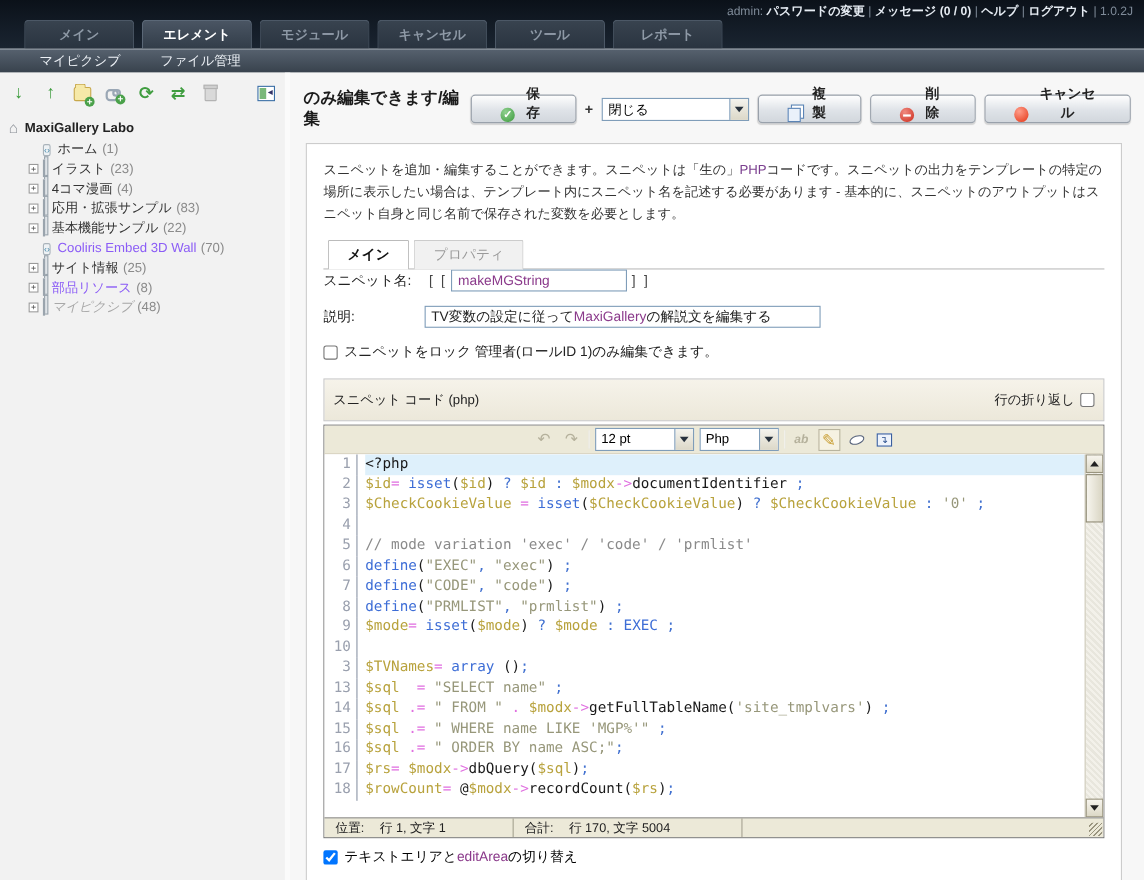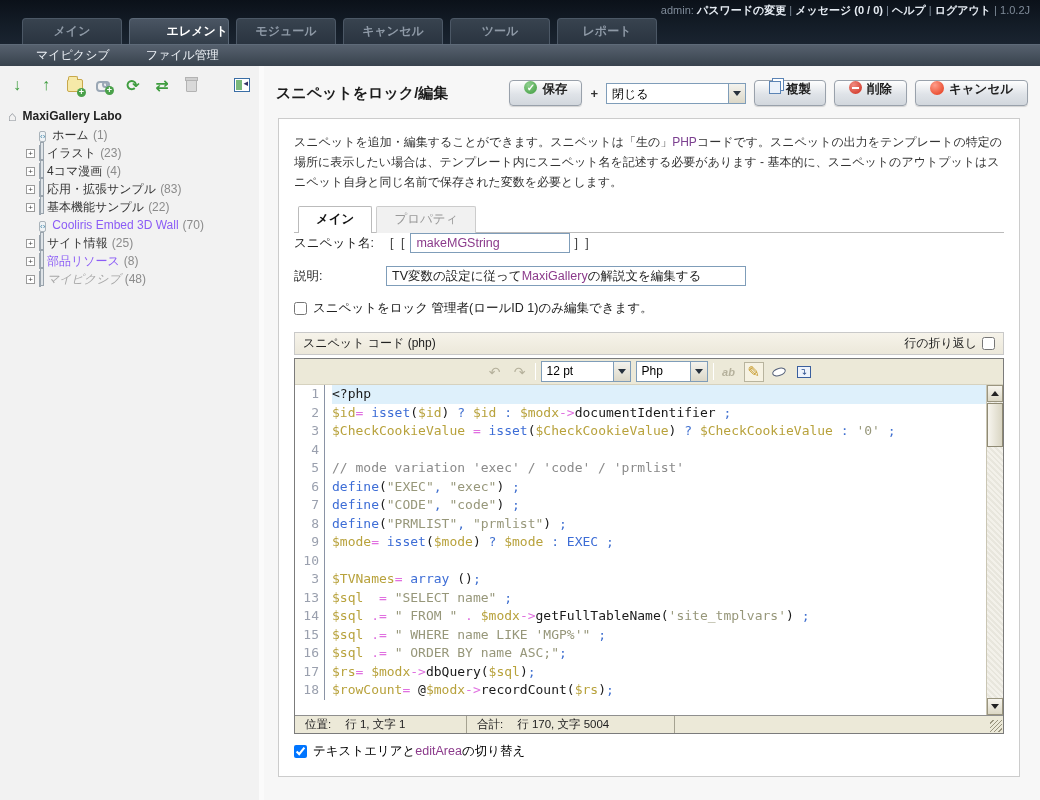--- a/index.html
+++ b/index.html
@@ -11,21 +11,21 @@
     background:linear-gradient(#0b1119,#141d28 60%,#1a2430); }
   .userbar { position:absolute; top:3px; right:10px; font-size:11px; color:#7f8b99; white-space:nowrap; }
   .userbar .ub-link { color:#e6ecf3; font-weight:bold; cursor:pointer; }
   .userbar .ub-muted { color:#7f8b99; }
   .nav-tabs { position:absolute; left:22px; bottom:0; display:flex; gap:7px; }
   .nav-tab { width:100px; height:26px; line-height:25px; text-align:center;
     font-size:12px; font-weight:bold; color:#8e99a6; cursor:pointer;
     background:linear-gradient(#38434f,#2a3440); border:1px solid #4c5866; border-bottom:none;
     border-radius:4px 4px 0 0; }
   .nav-tab.active { color:#fff; background:linear-gradient(#4a5osition6,#36404c);
-    background:linear-gradient(#4a5563,#323d49); border-color:#5b6877;text-align:right; }
+    background:linear-gradient(#4a5563,#323d49); border-color:#5b6877; }
   .subnav { height:22px; background:linear-gradient(#56616e,#38424d);
     border-top:1px solid #5e6a78; display:flex; align-items:center; gap:36px; padding-left:36px; }
   .subnav-item { font-size:12px; color:#eef2f7; cursor:pointer; }
 
   
   .main { display:flex; height:734px; }
   .sidebar { width:264px; background:#f2f2f2; border-right:5px solid #fbfbfb; flex:none; }
   .content { flex:1; background:#f7f7f7; padding:8px 0 0 6px; }
 
   
@@ -71,21 +71,21 @@
   .t-label { white-space:nowrap; }
   .t-count { color:#8b8b8b; margin-left:4px; }
   .st-pub .t-label { color:#333; }
   .st-unpub .t-label { color:#8b5cf6; }
   .st-hidden .t-label { color:#a8a8a8; font-style:italic; }
 
   
   .page-head { display:flex; align-items:center; padding:6px 12px 10px 6px; }
   .page-title { font-size:15px; font-weight:bold; color:#1c1c1c; }
   .actions { margin-left:auto; display:flex; align-items:center; gap:8px; }
-  .btn { display:inline-flex; align-items:flex-start; gap:5px; height:26px; padding:0 14px;
+  .btn { display:inline-flex; align-items:flex-end; gap:5px; height:26px; padding:0 26px;
     font-size:12.5px; font-weight:bold; color:#222; cursor:pointer;
     background:linear-gradient(#fefefe,#dfe3e8 55%,#d2d7dd); border:1px solid #99a1ab; border-radius:4px;
     box-shadow:0 1px 1px rgba(0,0,0,.15); }
   .bi { width:13px; height:13px; border-radius:50%; display:inline-block; position:relative; }
   .bi-save { background:radial-gradient(circle at 35% 30%,#8fd08f,#3c9a3c); }
   .bi-save:before { content:"✓"; position:absolute; inset:0; color:#fff; font-size:10px; line-height:13px; text-align:center; }
   .bi-del { background:radial-gradient(circle at 35% 30%,#f08a80,#cc2a1a); }
   .bi-del:before { content:""; position:absolute; left:3px; right:3px; top:5.5px; height:2px; background:#fff; }
   .bi-cancel { width:14px; height:14px; background:radial-gradient(circle at 35% 30%,#ff9d8a,#e33414); }
   .bi-copy { width:12px; height:13px; border-radius:0; background:#eaf1fa; border:1px solid #5b84b5;
@@ -118,21 +118,21 @@
   .fake-input { display:inline-flex; align-items:center; border:1px solid #7f9db9; background:#fff;
     height:20px; padding:0 5px; font-size:12.5px; cursor:text; }
   .purple { color:#8b3a8b; }
   .brk { color:#444; margin:0 4px; letter-spacing:2px; }
   .in-name { width:160px; }
   .in-desc { width:360px; }
   .chk-row { display:flex; align-items:center; gap:6px; margin:14px 0 0 0; font-size:12.5px; }
   input[type=checkbox] { width:13px; height:13px; }
 
   
-  .code-head { margin-top:15px; height:23px; display:flex; align-items:center; padding:0 8px;
+  .code-head { margin-top:15px; height:39px; display:flex; align-items:center; padding:0 8px;
     background:linear-gradient(#f6f3ea,#ece8da); border:1px solid #c9c9c9; font-size:12px; color:#222; }
   .code-head .wrap { margin-left:auto; display:flex; align-items:center; gap:5px; }
 
   .editor { border:1px solid #7b7b7b; margin-top:3px; }
   .ed-toolbar { height:26px; background:#ece9d8; border-bottom:1px solid #d6d2bf;
     display:flex; align-items:center; justify-content:center; gap:5px; }
   .ed-ico { width:20px; height:20px; display:flex; align-items:center; justify-content:center;
     font-size:14px; cursor:pointer; }
   .dim { color:#b5b19c; }
   .ed-sep { width:1px; height:17px; background:#c6c2ac; border-right:1px solid #fff; }
@@ -273,21 +273,21 @@
             <span class="node-ico"><span class="ico-pages"></span></span>
             <span class="t-label">マイピクシブ</span>
             <span class="t-count">(48)</span>
           </div>
         </div>
     </div>
   </div>
 
   <div class="content">
     <div class="page-head">
-      <div class="page-title">スニペットをロック/編集</div>
+      <div class="page-title">のみ編集できます/編集</div>
       <div class="actions">
         <button class="btn">
           <span class="bi bi-save"></span>
           <span>保存</span>
         </button>
         <span class="plus-sep">+</span>
         <span class="w-select sel-close">
           <span class="val">閉じる</span>
           <span class="dd"></span>
         </span>

